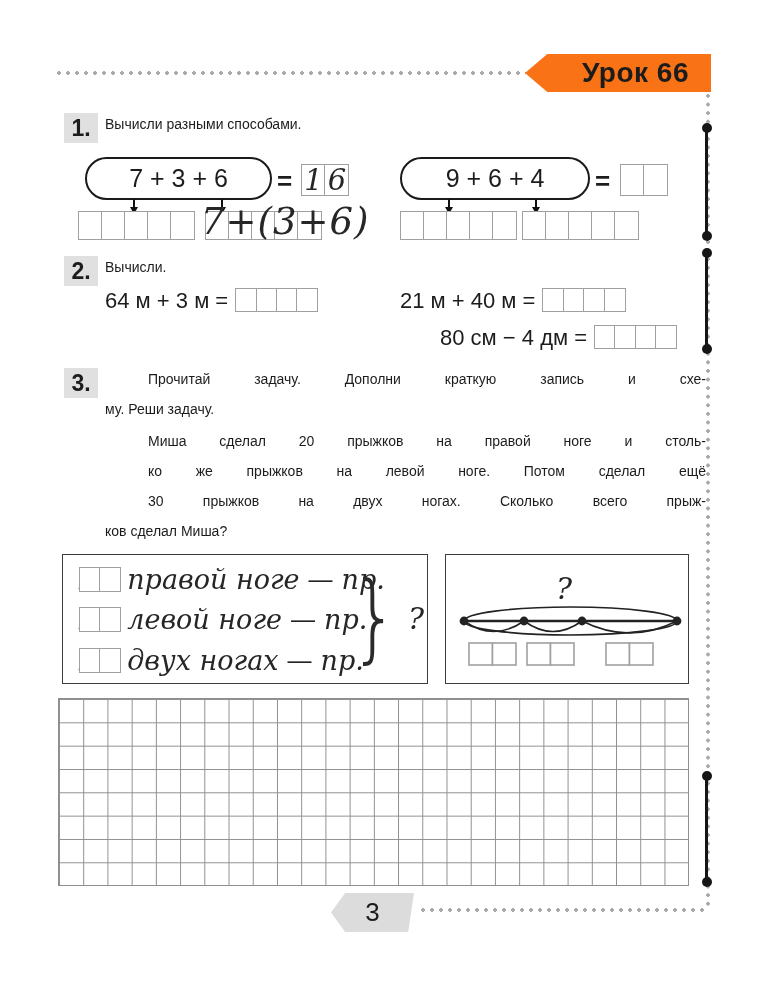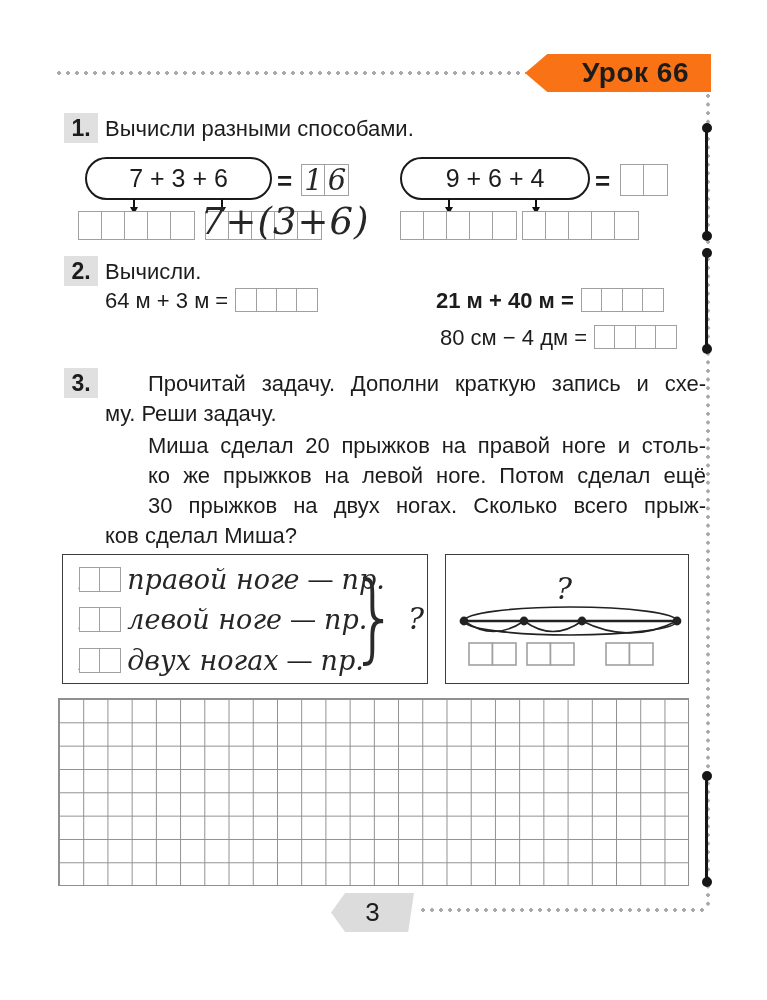--- a/index.html
+++ b/index.html
@@ -32,21 +32,21 @@
     content:""; position:absolute; left:50%; transform:translateX(-50%);
     width:10px; height:10px; border-radius:50%; background:#161616;
   }
   .rail-seg::before { top:-5px; } .rail-seg::after { bottom:-5px; }
   
   .badge {
     position:absolute; left:64px; width:34px; height:30px; background:#e0e0e0;
     display:flex; align-items:center; justify-content:center;
     font-weight:bold; font-size:23px;
   }
-  .txt { position:absolute; font-size:22px; white-space:nowrap; }
+  .txt { position:absolute; font-size:14px; white-space:nowrap; }
   .just { width:558px; text-align:justify; text-align-last:justify; white-space:normal;margin-left:43px; }
   
   .pill {
     position:absolute; height:43px; border:2.3px solid #1a1a1a; border-radius:22px;
     display:flex; align-items:center; justify-content:center; font-size:25px;
     background:#fff;
   }
   .eqsign { position:absolute; font-size:26px; font-weight:bold; }
   
   .cells { position:absolute; display:flex; }
@@ -179,21 +179,21 @@
 
   <div class="eqrow" style="left:105px; top:288px;">
     <span>64 м + 3 м =</span>
     <div class="cells">
       <div class="cell cell-e"></div>
         <div class="cell cell-e"></div>
         <div class="cell cell-e"></div>
         <div class="cell cell-e"></div>
     </div>
   </div>
-  <div class="eqrow" style="left:436px; top:288px;font-weight:bold;">
+  <div class="eqrow" style="left:400px; top:288px;">
     <span>21 м + 40 м =</span>
     <div class="cells">
       <div class="cell cell-e"></div>
         <div class="cell cell-e"></div>
         <div class="cell cell-e"></div>
         <div class="cell cell-e"></div>
     </div>
   </div>
   <div class="eqrow" style="left:440px; top:325px;">
     <span>80 см − 4 дм =</span>

